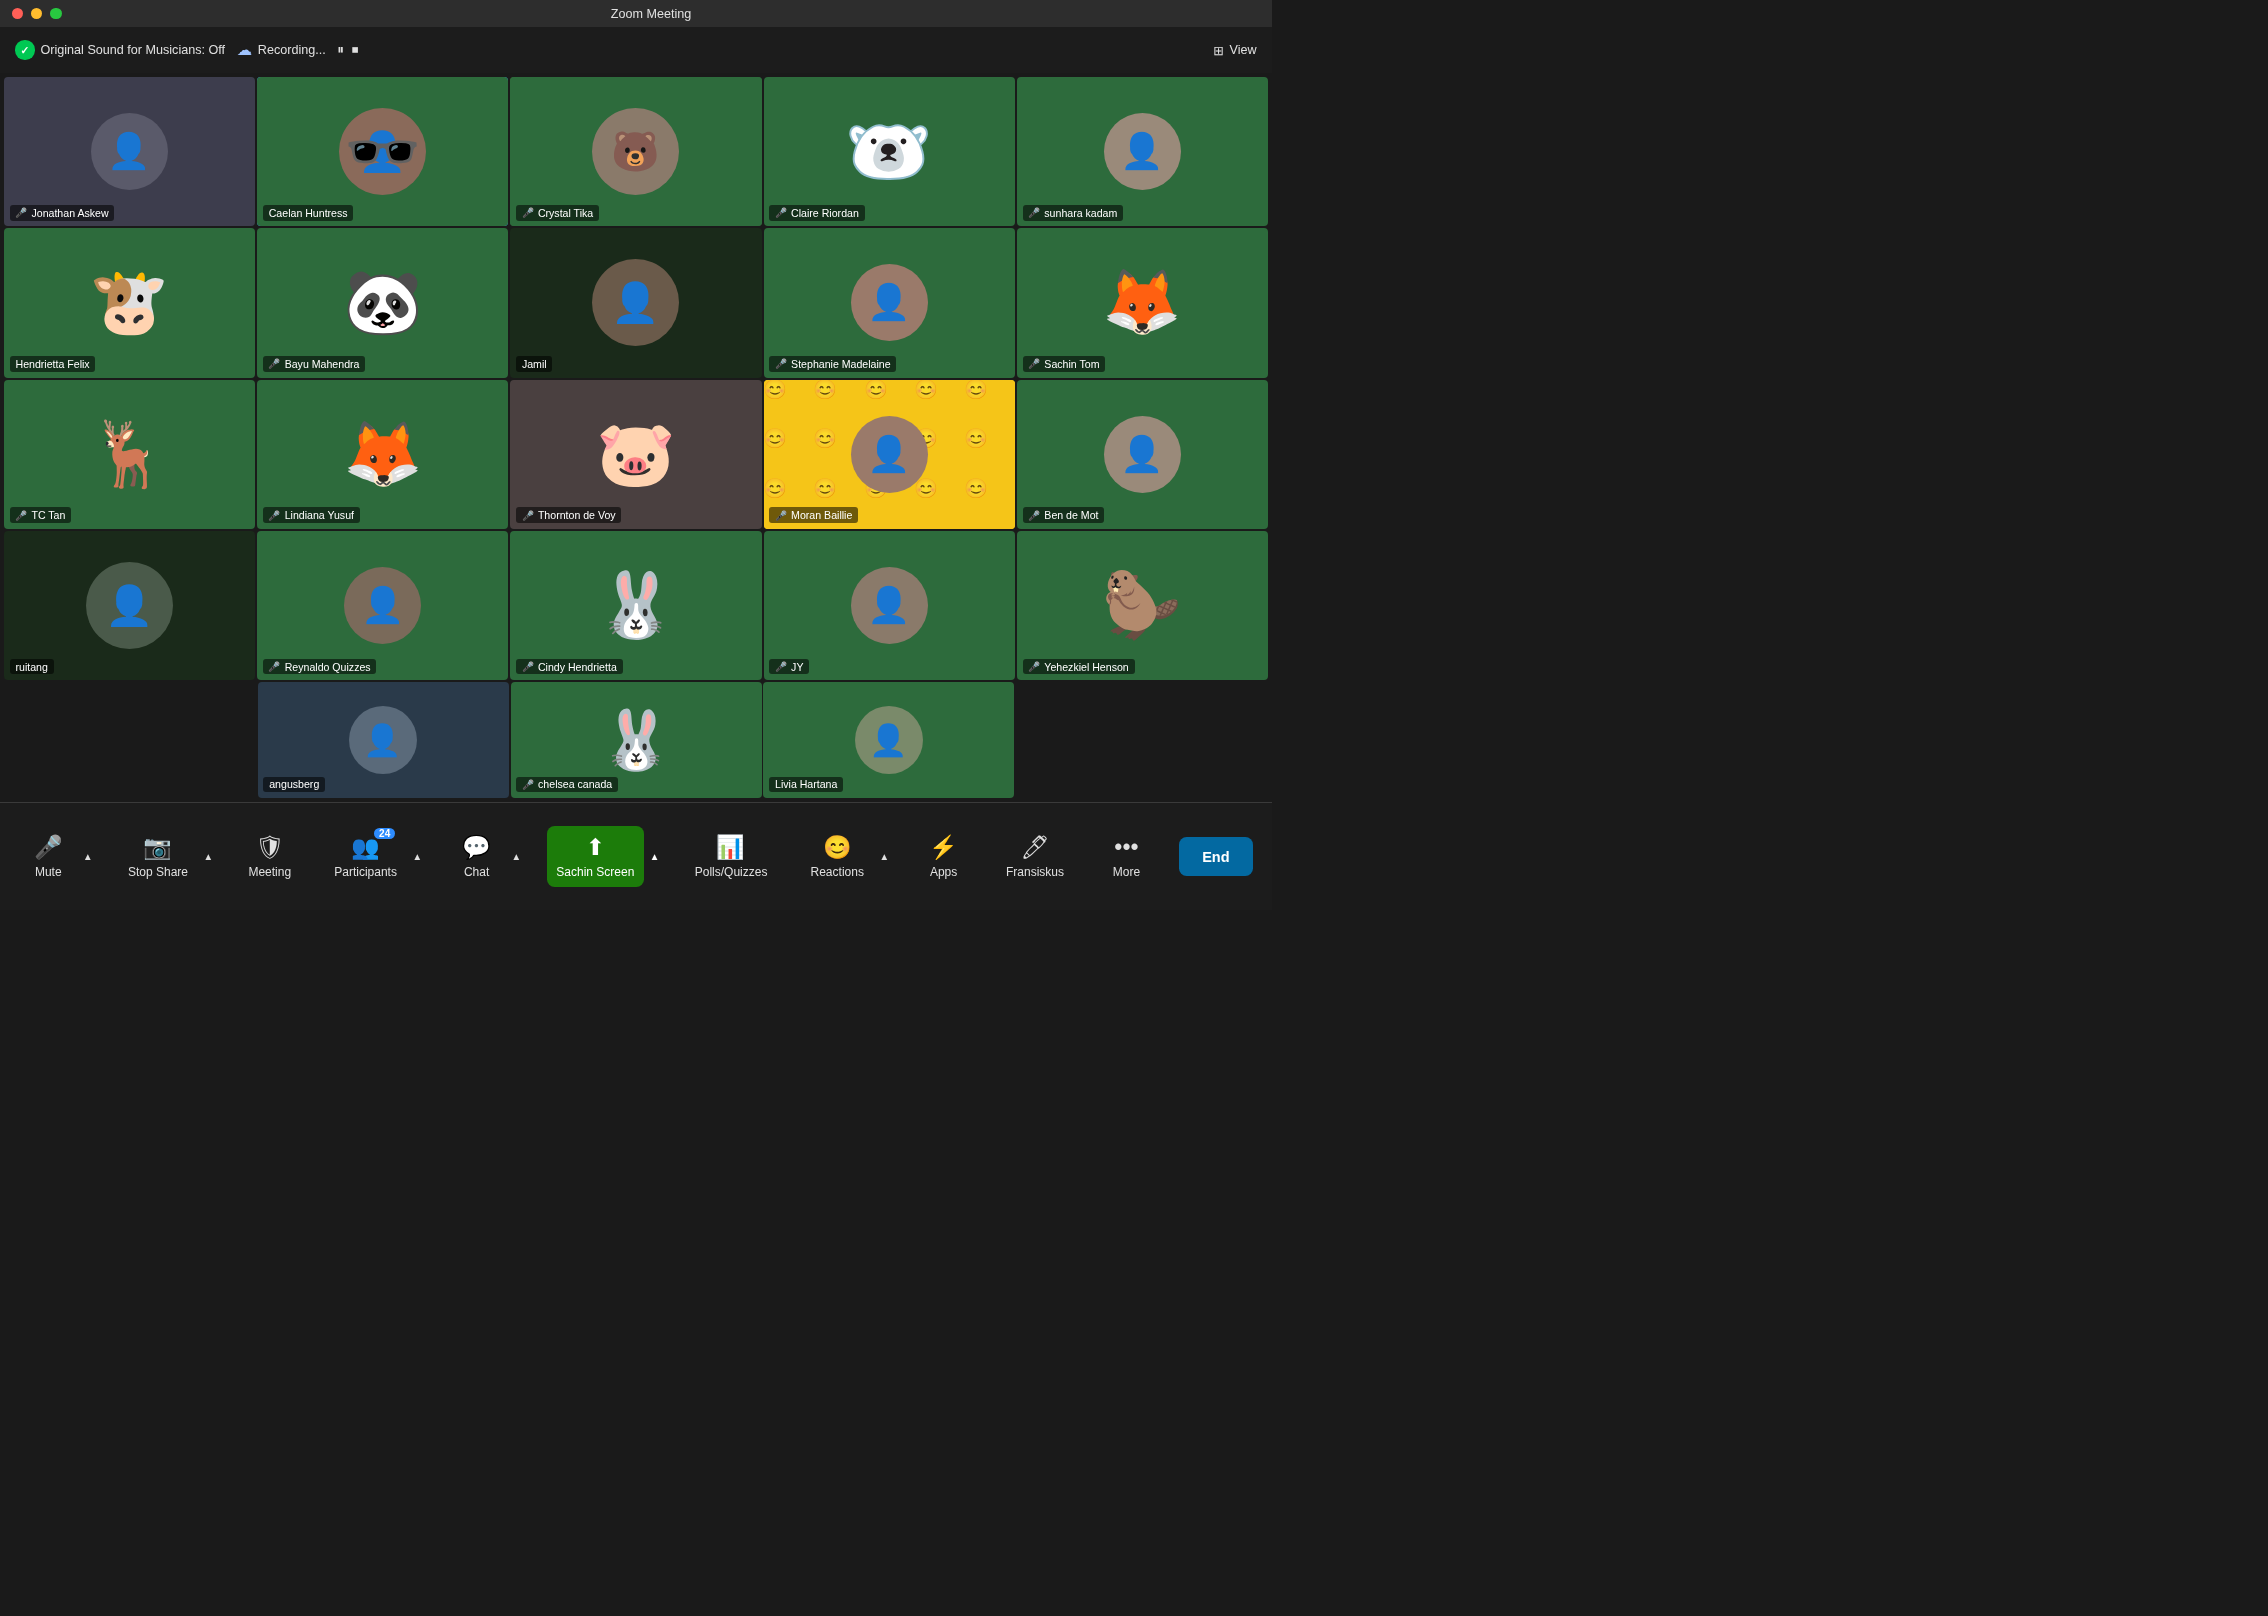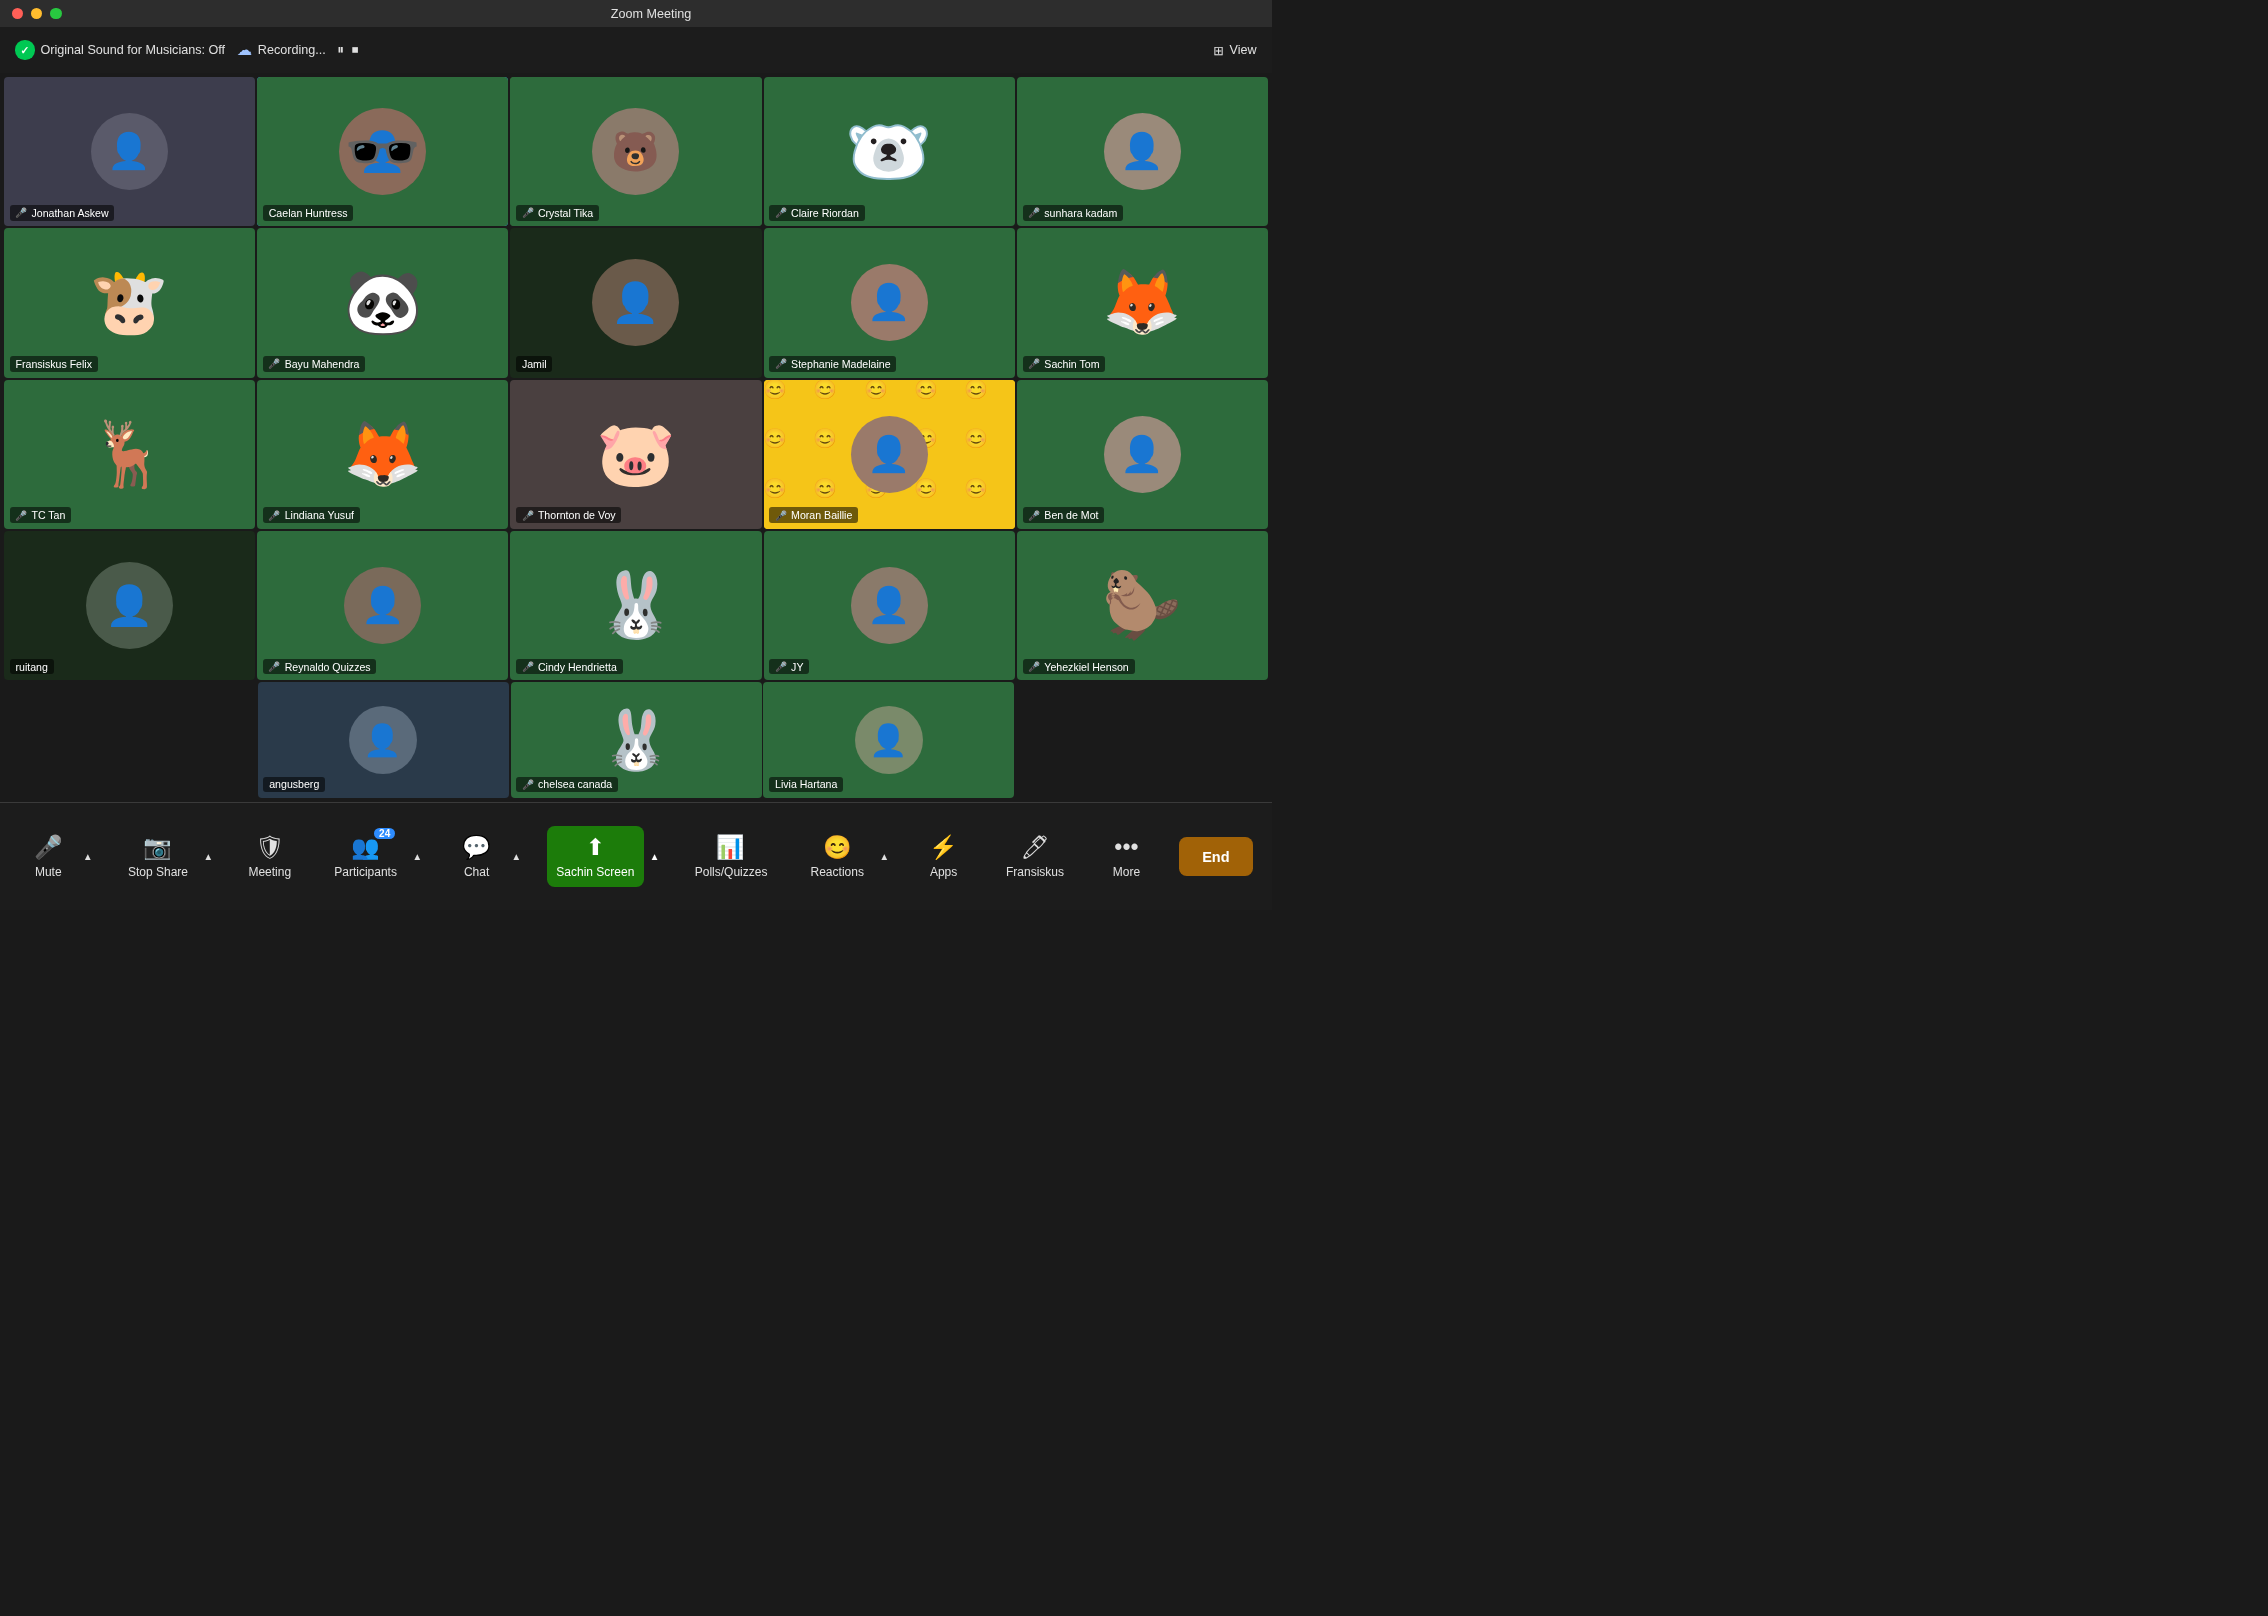--- a/index.html
+++ b/index.html
@@ -184,21 +184,21 @@
       font-size: 12px;
       color: #e0e0e0;
     }
     .chevron-btn {
       color: #e0e0e0;
       font-size: 9.7px;
       cursor: pointer;
       padding: 1.9px;
     }
     .end-btn {
-      background: #a16207;
+      background: #0369a1;
       color: white;
       border: none;
       border-radius: 7.7px;
       padding: 11.6px 23px;
       font-size: 14.5px;
       font-weight: 600;
       cursor: pointer;
     }
     .share-screen-item {
       background: #1c7c0a;
@@ -306,21 +306,21 @@
     </div>
   </div>
 
   <div class="grid-row">
 
     <div class="video-cell xmas-bg">
       <div style="width:100%;height:100%;background:#2d6b3c;display:flex;align-items:center;justify-content:center;">
         <div style="font-size:64px;">🐮</div>
       </div>
       <div class="participant-name">
-        <span>Fransiskus Felix</span>
+        <span>Hendrietta Felix</span>
       </div>
     </div>
 
     <div class="video-cell xmas-bg">
       <div style="width:100%;height:100%;background:#2d6b3c;display:flex;align-items:center;justify-content:center;">
         <div style="font-size:64px;">🐼</div>
       </div>
       <div class="participant-name">
         <span class="mute-icon">🎤</span>
         <span>Bayu Mahendra</span>

